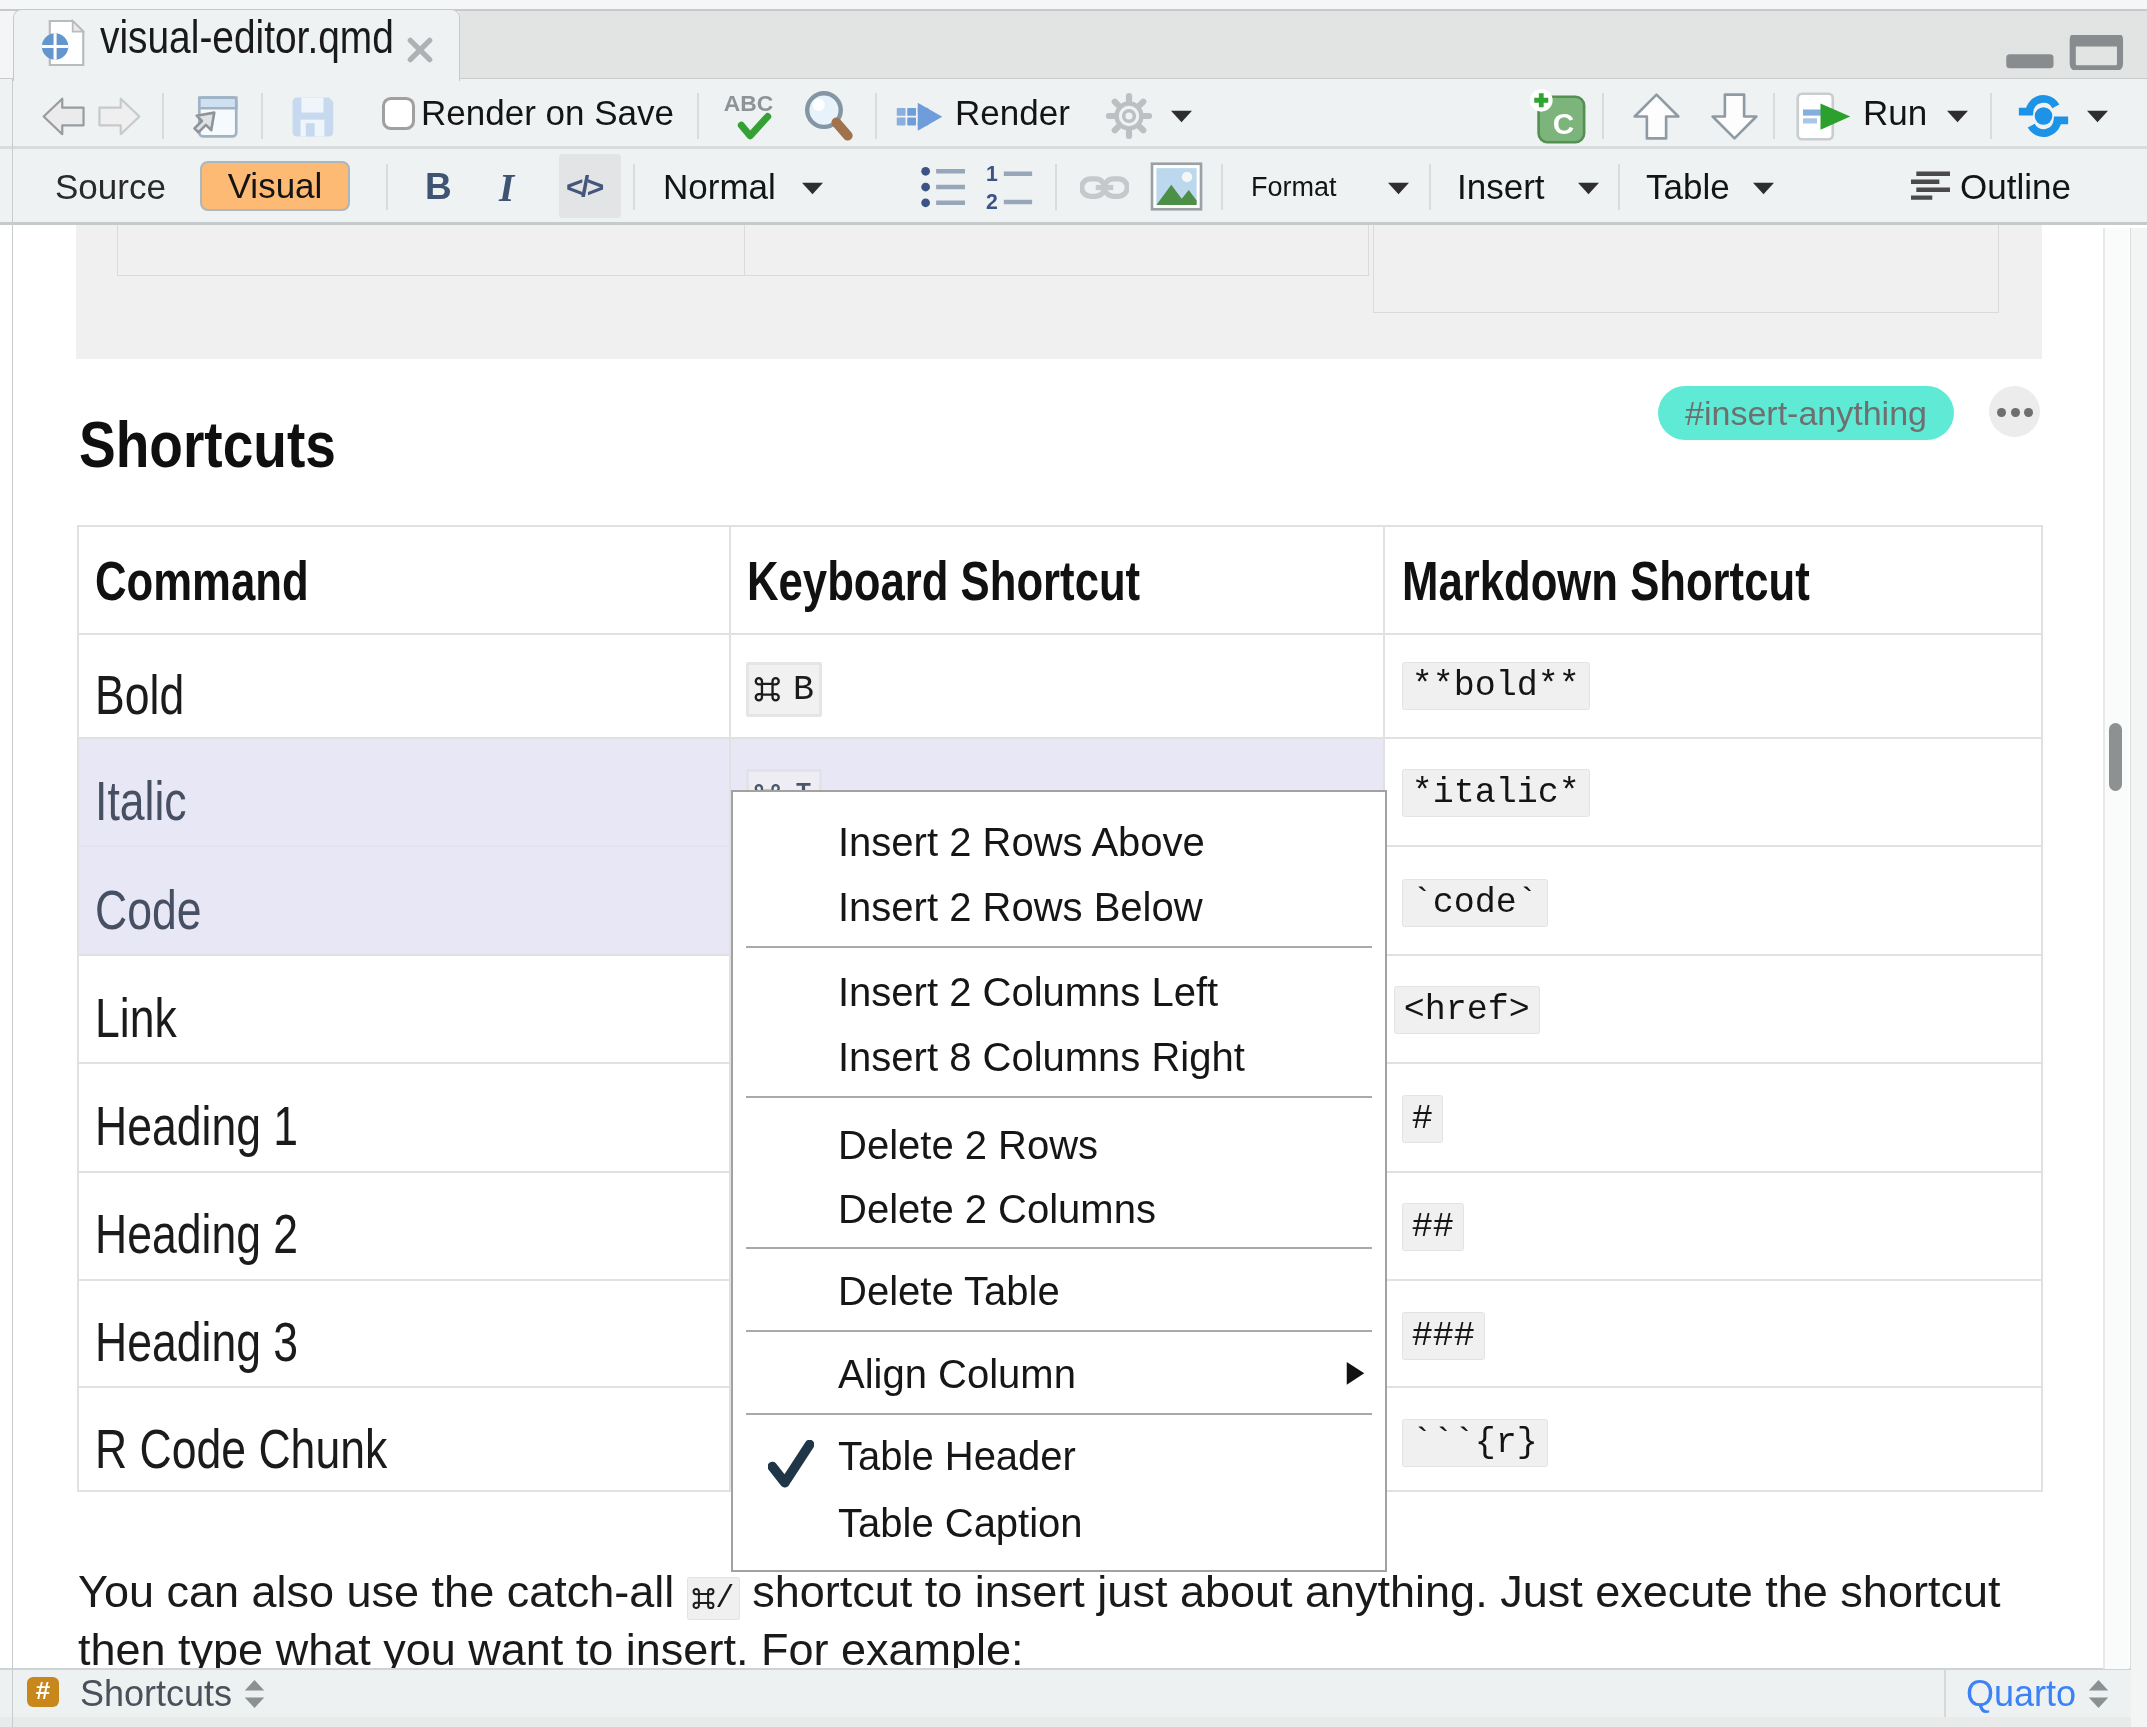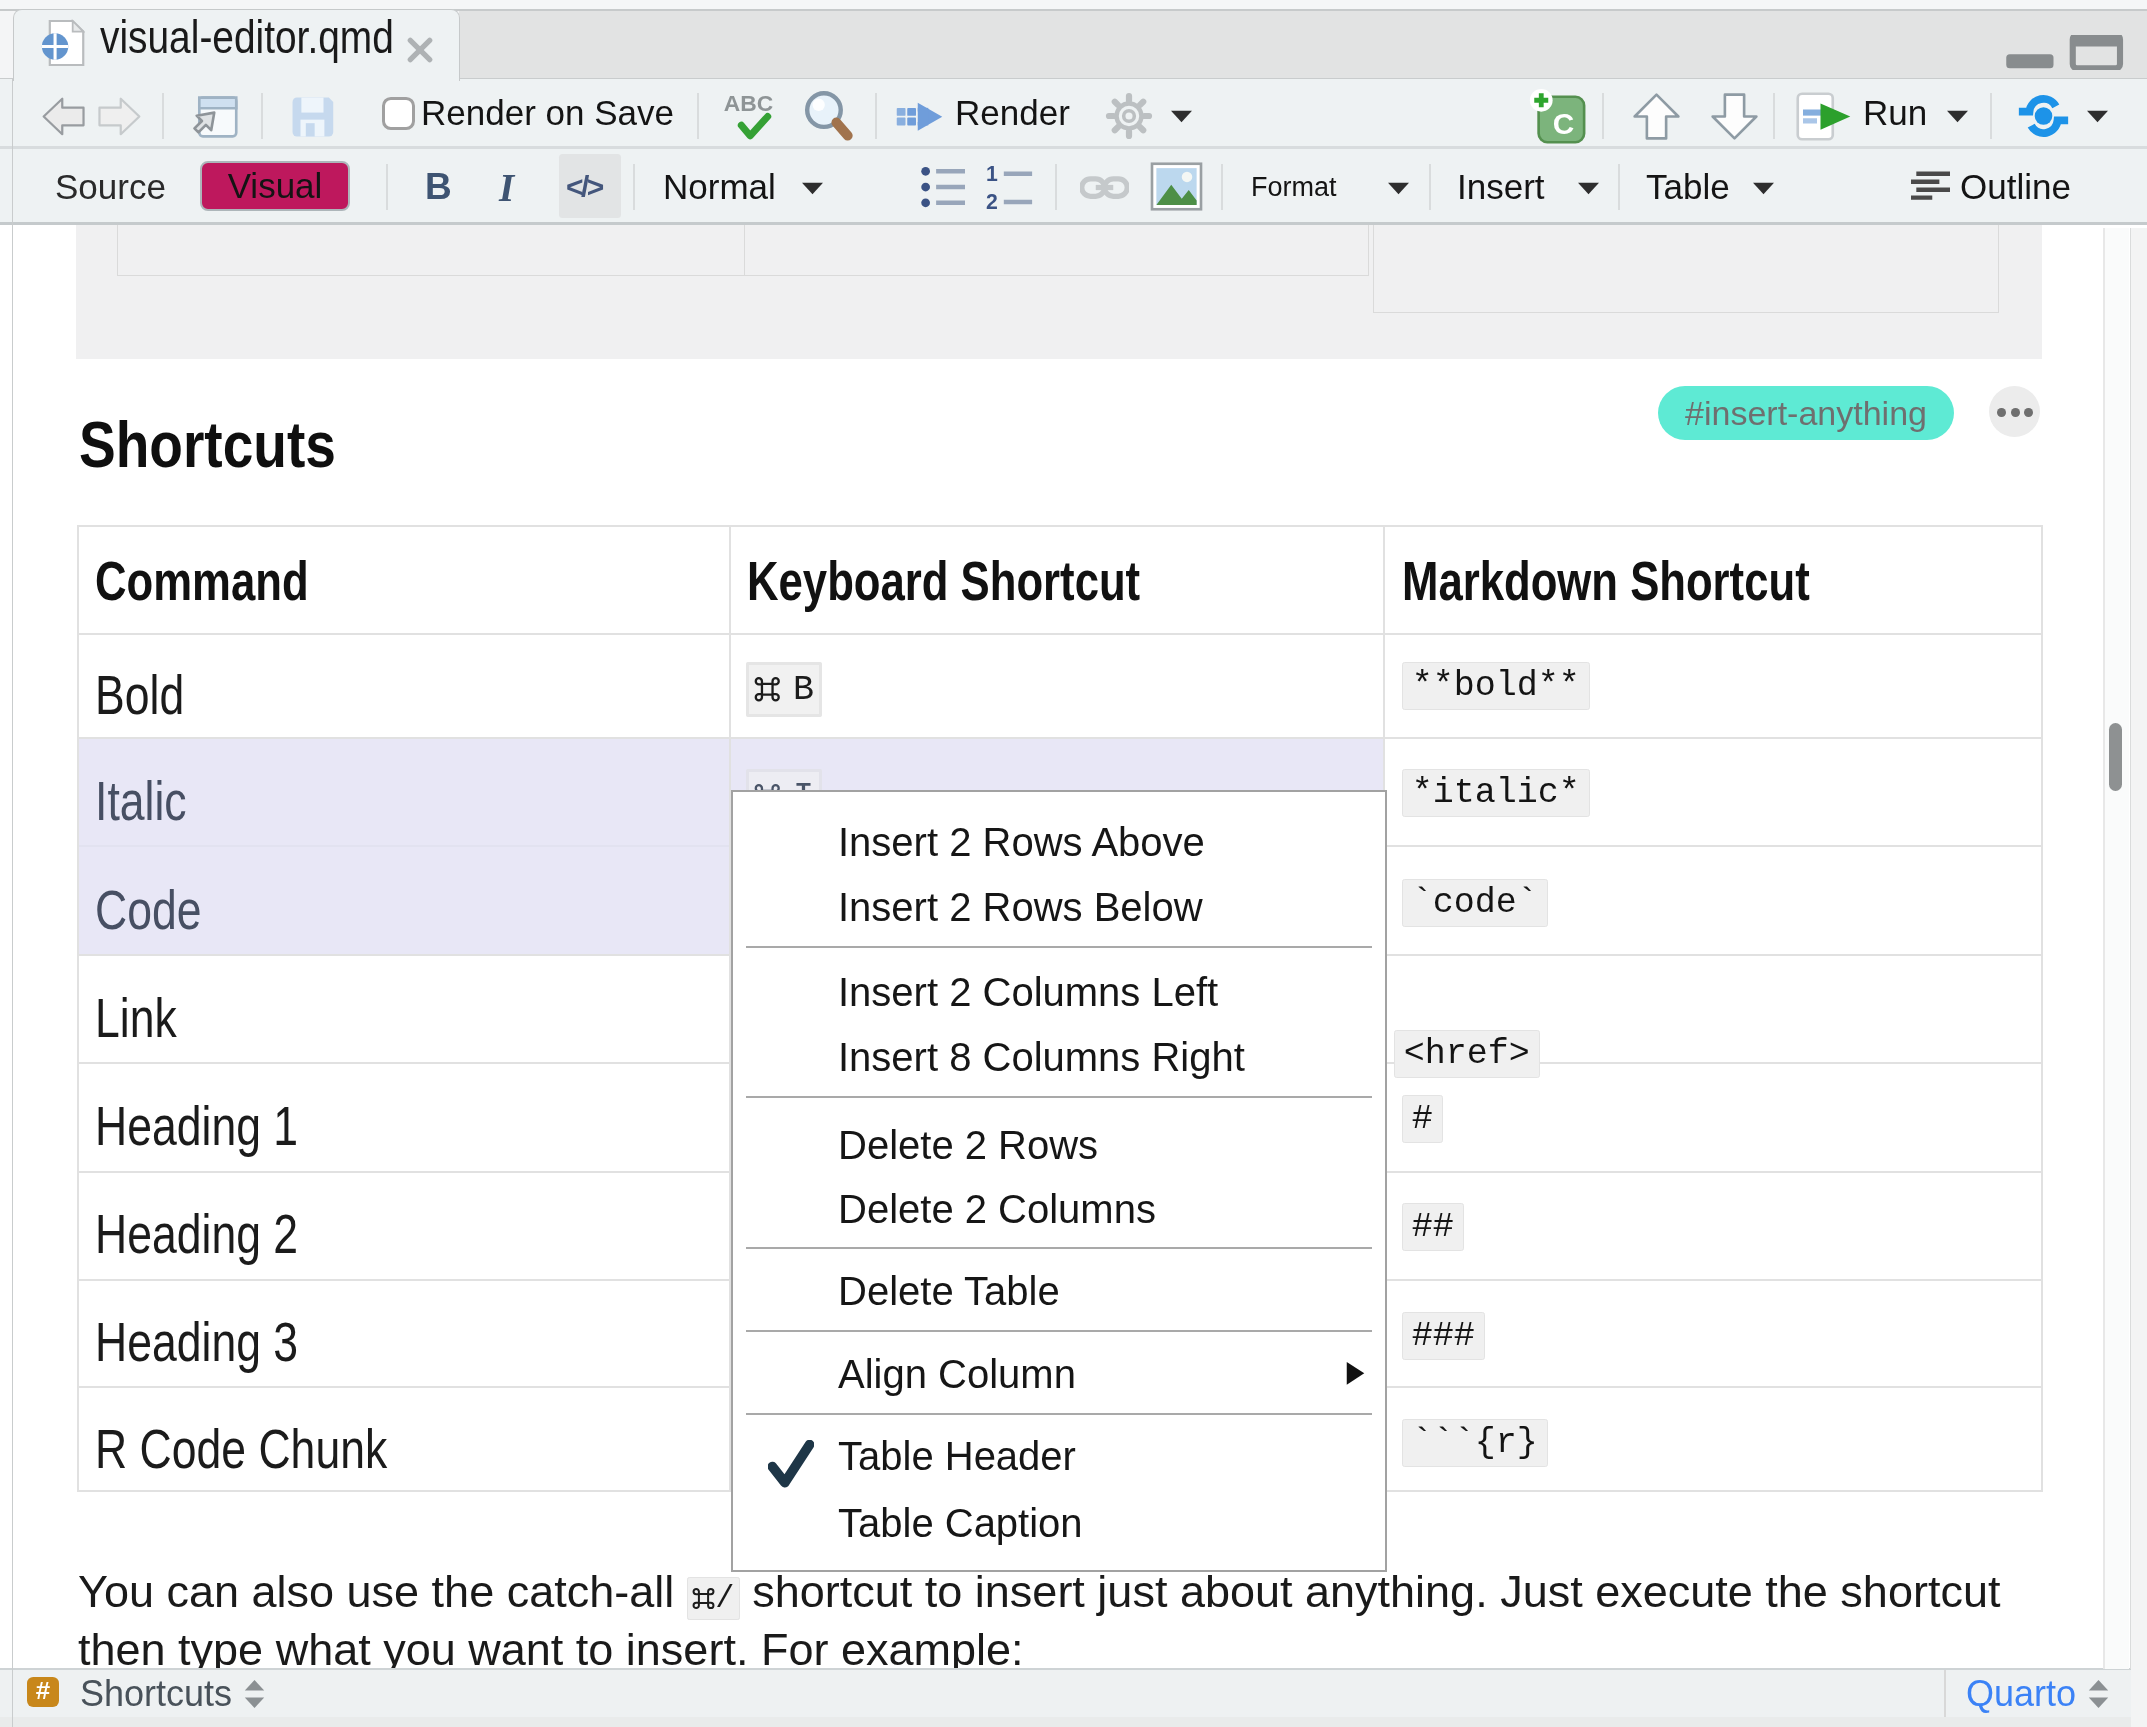--- a/index.html
+++ b/index.html
@@ -142,21 +142,21 @@
 <svg class="abs" style="left:2017px;top:94px;" width="53" height="44" viewBox="0 0 60 50">
   <path d="M2 20 h12 a16 16 0 0 1 30 -6" stroke="#1d93e8" stroke-width="9" fill="none"></path>
   <path d="M58 30 h-12 a16 16 0 0 1 -30 6" stroke="#1d93e8" stroke-width="9" fill="none"></path>
   <circle cx="30" cy="25" r="10" fill="#1d93e8"></circle>
 </svg>
 <svg class="abs" style="left:2086px;top:109px;" width="23" height="14" viewBox="0 0 26 16">
     <path d="M1 2 L13 15 L25 2 Z" fill="#2e2e2e"></path>
   </svg>
 
 <div class="abs vc" style="left:55px;top:149px;height:76px;font-size:35px;color:#2a2a2a;">Source</div>
-<div class="abs vc" style="left:200px;top:161px;width:150px;height:50px;background:#be185d;border:2.6px solid #adb6ba;border-radius:8px;box-sizing:border-box;justify-content:center;font-size:35px;color:#141414;">Visual</div>
+<div class="abs vc" style="left:200px;top:161px;width:150px;height:50px;background:#fdba74;border:2.6px solid #adb6ba;border-radius:8px;box-sizing:border-box;justify-content:center;font-size:35px;color:#141414;">Visual</div>
 <div class="sep2" style="left:386px;"></div>
 <div class="abs vc" style="left:425px;top:149px;height:76px;font-size:37px;font-weight:bold;color:#3e5472;">B</div>
 <div class="abs vc" style="left:499px;top:149px;height:76px;font-size:39px;font-weight:bold;font-style:italic;color:#3e5472;font-family:'Liberation Serif',serif;">I</div>
 <div class="abs" style="left:559px;top:154px;width:62px;height:64px;background:#e2e4e5;border-radius:3.5px;"></div>
 <div class="abs vc" style="left:566px;top:149px;height:76px;font-size:30px;font-weight:bold;color:#44567c;letter-spacing:-2.6px;">&lt;/&gt;</div>
 <div class="sep2" style="left:633px;"></div>
 <div class="abs vc" style="left:663px;top:149px;height:76px;font-size:35px;color:#141414;">Normal</div>
 <svg class="abs" style="left:801px;top:181px;" width="23" height="14" viewBox="0 0 26 16">
     <path d="M1 2 L13 15 L25 2 Z" fill="#2e2e2e"></path>
   </svg>
@@ -264,21 +264,21 @@
 <div class="keycap" style="left:746px;top:769px;width:76px;height:55px;box-sizing:border-box;border-color:#e2e2ea;background:#ededf3;color:#4a5568;">
 <svg width="26.5" height="26.5" viewBox="0 0 30 30">
       <path d="M9 9 V6 a3.5 3.5 0 1 0 -3.5 3.5 H9 M9 21 v3 a3.5 3.5 0 1 1 -3.5 -3.5 H9 M21 9 V6 a3.5 3.5 0 1 1 3.5 3.5 H21 M21 21 v3 a3.5 3.5 0 1 0 3.5 -3.5 H21 M9 9 h12 v12 h-12 z" fill="none" stroke="#4a5568" stroke-width="2.6"></path>
     </svg>
 <span>I</span>
   </div>
 
 <div class="chip" style="left:1402px;top:662px;">**bold**</div>
 <div class="chip" style="left:1402px;top:769px;">*italic*</div>
 <div class="chip" style="left:1402px;top:879px;">`code`</div>
-<div class="chip" style="left:1394px;top:986px;margin-top:44px;">&lt;href&gt;</div>
+<div class="chip" style="left:1394px;top:986px;">&lt;href&gt;</div>
 <div class="chip" style="left:1402px;top:1095px;">#</div>
 <div class="chip" style="left:1402px;top:1203px;">##</div>
 <div class="chip" style="left:1402px;top:1312px;">###</div>
 <div class="chip" style="left:1402px;top:1419px;">```{r}</div>
 
 <div class="abs" style="left:78px;top:1566px;font-size:45px;color:#1a1a1a;white-space:nowrap;">You can also use the catch-all <span style="background:#f0f0f0;border:1.8px solid #e3e3e3;border-radius:2.6px;font-family:'Liberation Mono',monospace;font-size:32px;padding:1.8px 4.4px;"><svg width="23" height="23" viewBox="0 0 30 30" style="vertical-align:-2.6px">
         <path d="M9 9 V6 a3.5 3.5 0 1 0 -3.5 3.5 H9 M9 21 v3 a3.5 3.5 0 1 1 -3.5 -3.5 H9 M21 9 V6 a3.5 3.5 0 1 1 3.5 3.5 H21 M21 21 v3 a3.5 3.5 0 1 0 3.5 -3.5 H21 M9 9 h12 v12 h-12 z" fill="none" stroke="#1c1c1c" stroke-width="2.6"></path>
       </svg>/</span> shortcut to insert just about anything. Just execute the shortcut</div>
 <div class="abs" style="left:78px;top:1624px;font-size:45px;color:#1a1a1a;white-space:nowrap;">then type what you want to insert. For example:</div>
 

